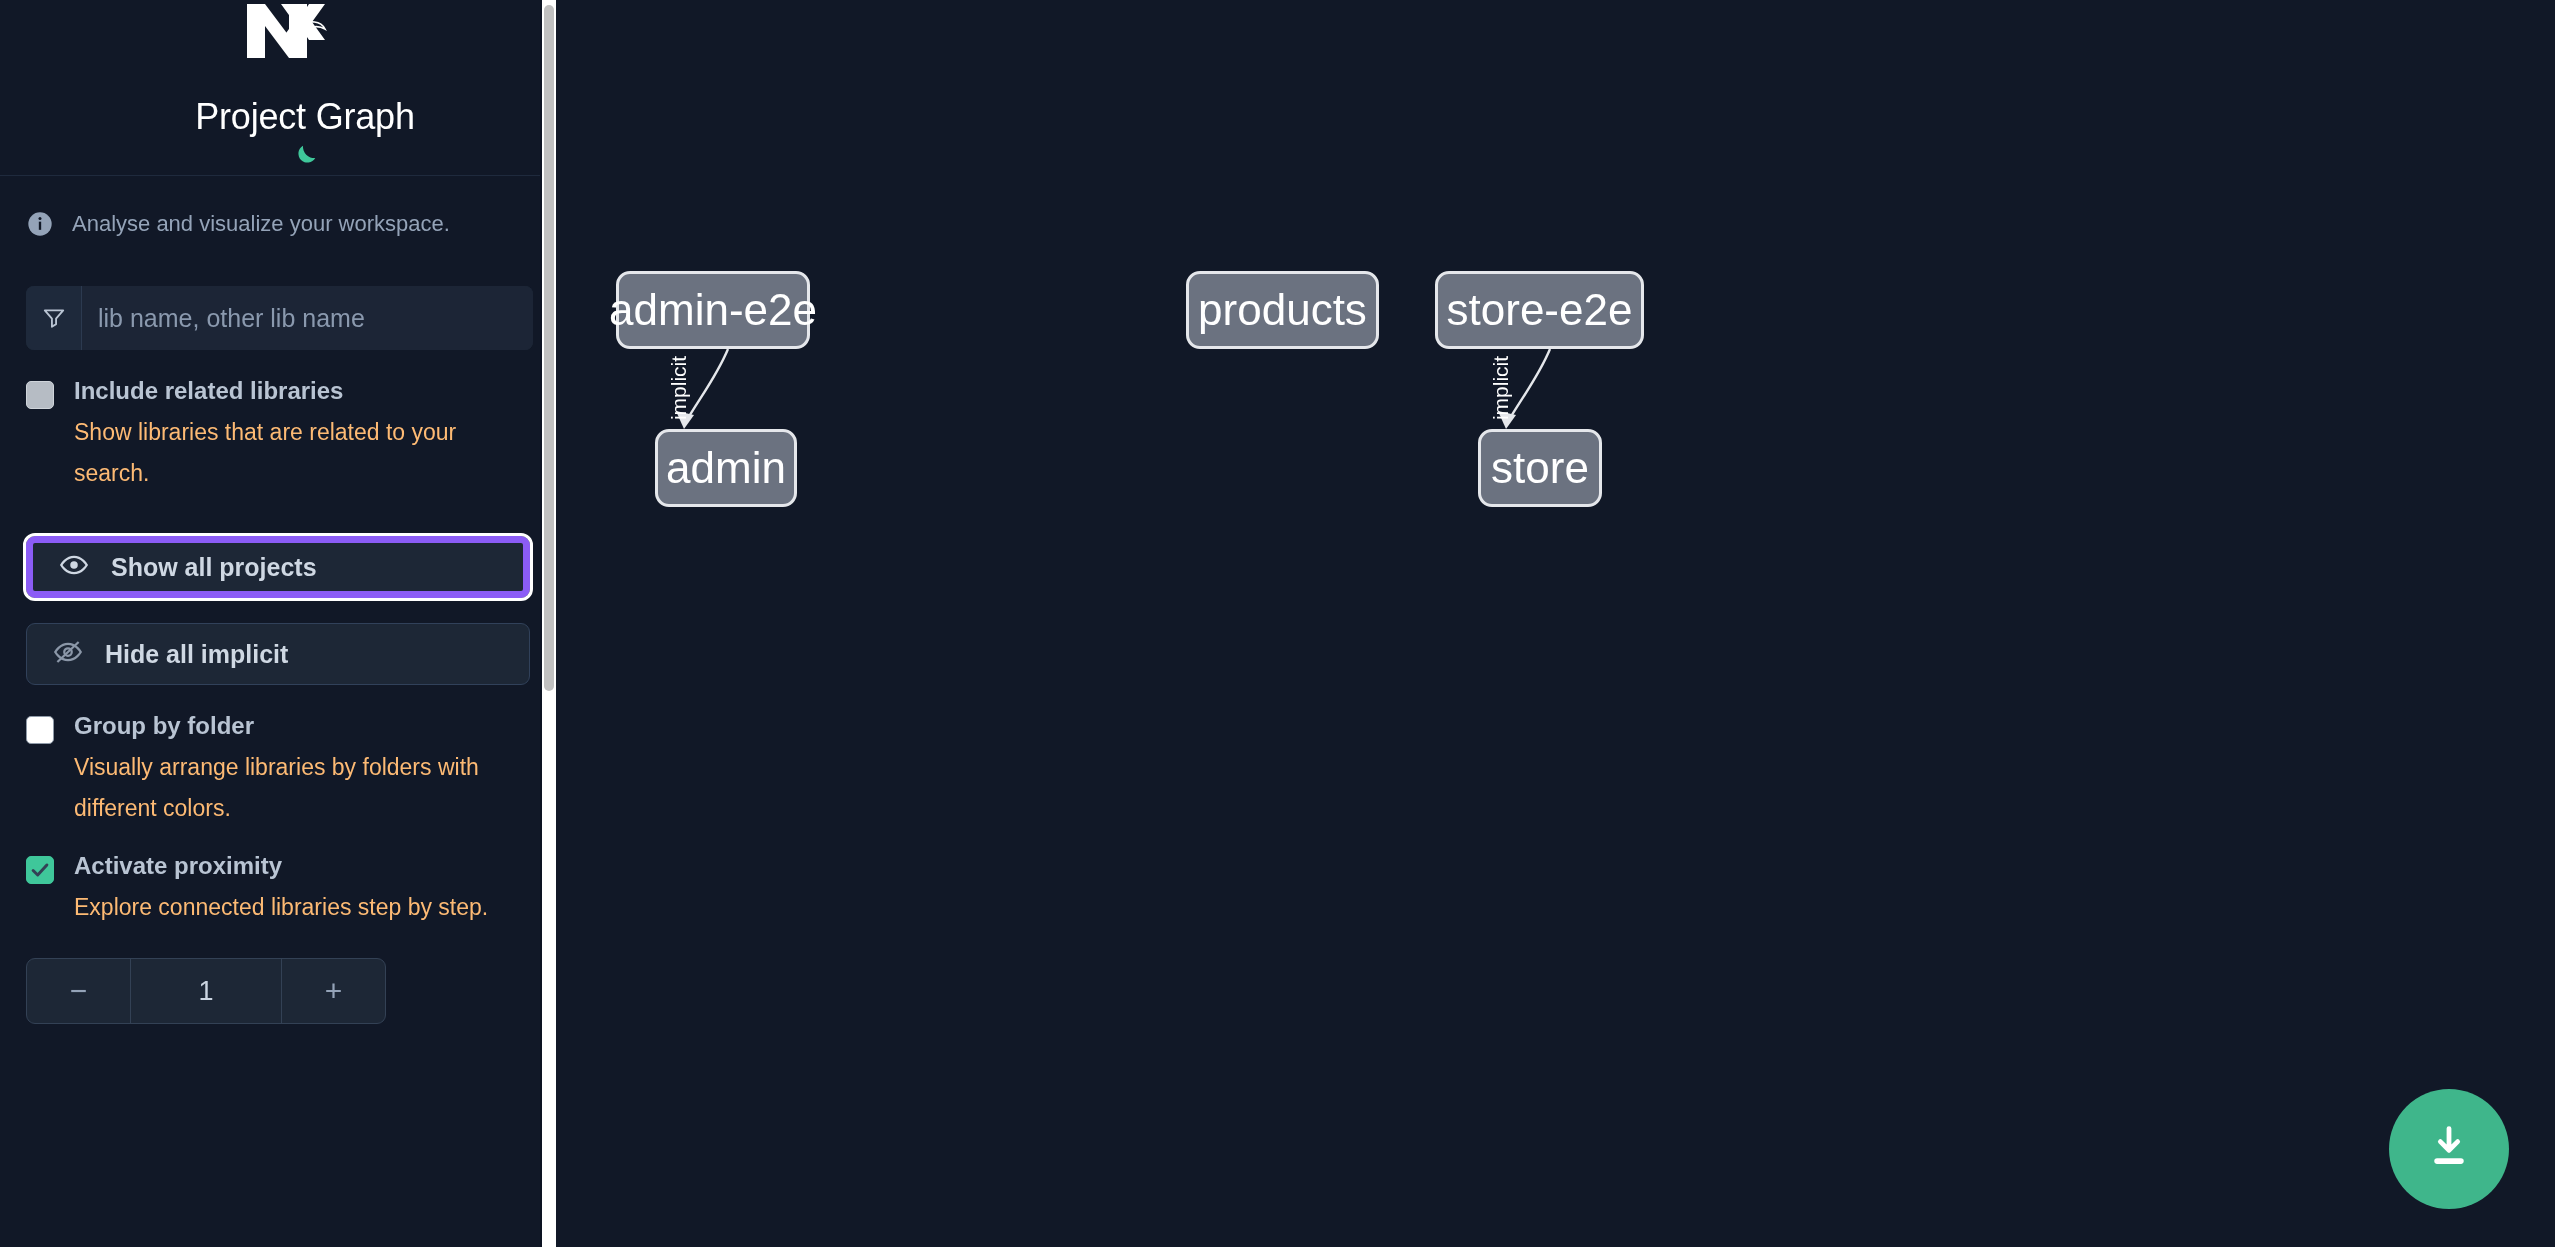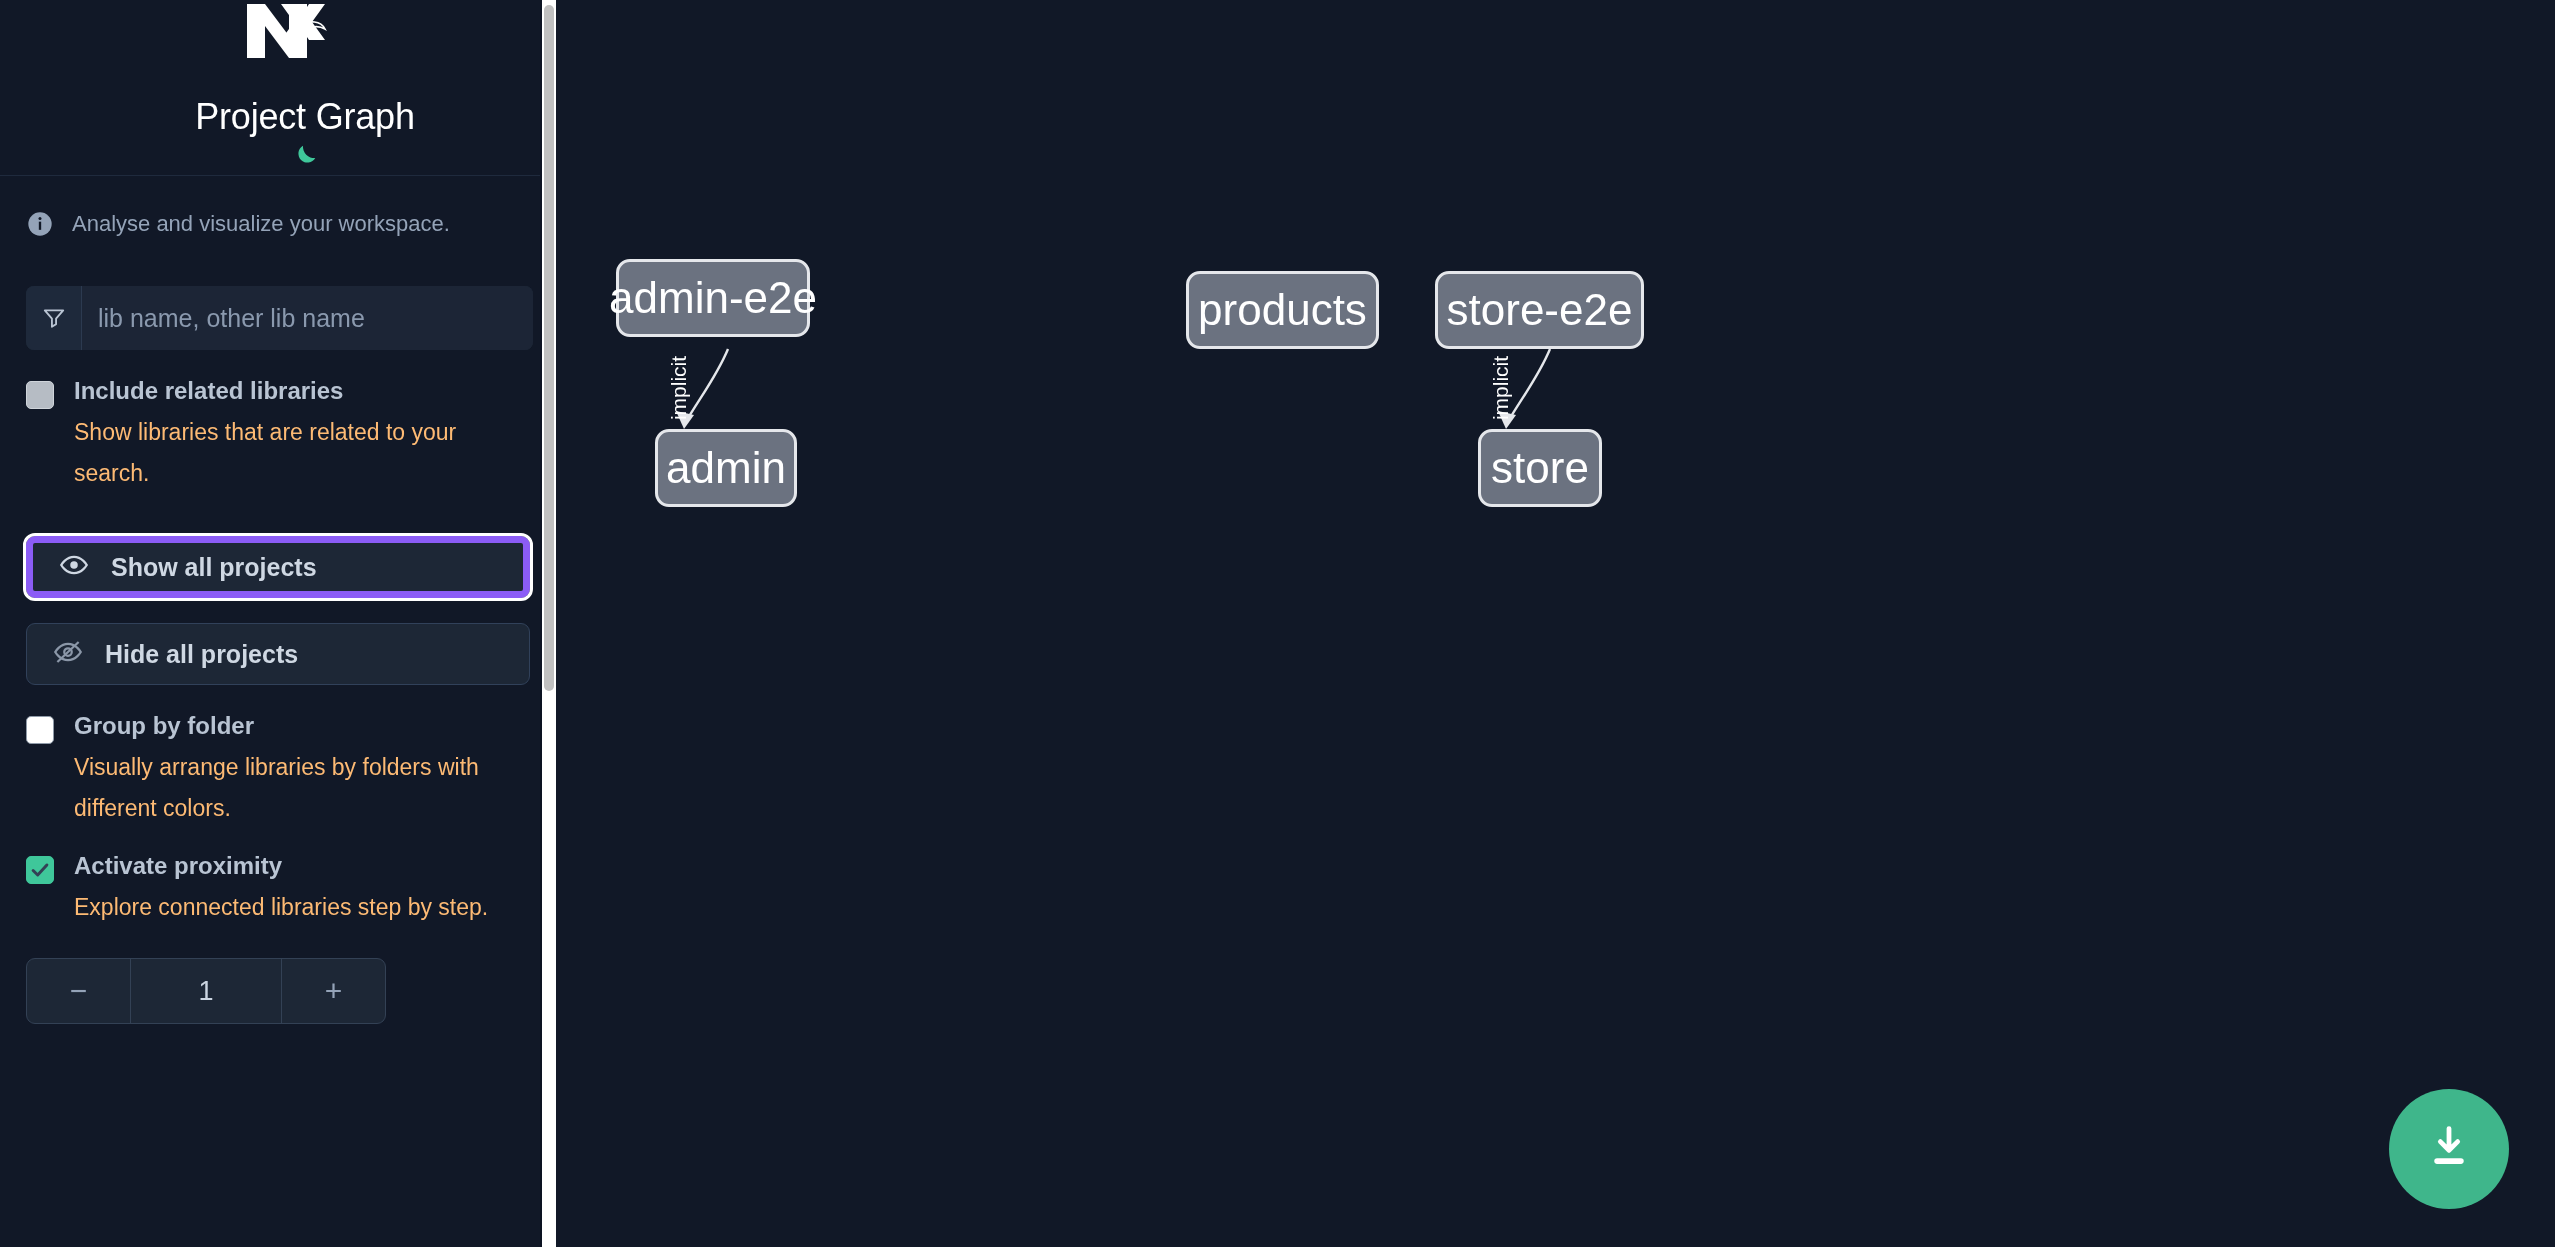--- a/index.html
+++ b/index.html
@@ -254,21 +254,21 @@
       </div>
 
       <div class="btn btn-hide">
         <span>
           <svg viewBox="0 0 24 24" width="30" height="30">
             <path fill="none" stroke="#8b97a8" stroke-width="1.8" d="M1.8 12S5.5 5.5 12 5.5 22.2 12 22.2 12 18.5 18.5 12 18.5 1.8 12 1.8 12z"></path>
             <circle cx="12" cy="12" r="3" fill="none" stroke="#8b97a8" stroke-width="1.8"></circle>
             <line x1="3.5" y1="20" x2="20.5" y2="4" stroke="#8b97a8" stroke-width="1.8"></line>
           </svg>
         </span>
-        <span class="btn-label">Hide all projects</span>
+        <span class="btn-label">Hide all implicit</span>
       </div>
 
       <div class="opt-block">
         <span class="cb cb-white"></span>
         <div class="opt-texts">
           <div class="opt-title">Group by folder</div>
           <div class="opt-desc">Visually arrange libraries by folders with different colors.</div>
         </div>
       </div>
 
@@ -310,21 +310,21 @@
         <text class="edge-label" x="130" y="388" transform="rotate(-90 130 388)" text-anchor="middle">implicit</text>
       </g>
 
       <g>
         <path d="M994 349 C 982 378, 964 400, 950 425" fill="none" stroke="#e5e7eb" stroke-width="2.4"></path>
         <polygon points="950,429 942,411 960,415" fill="#e5e7eb"></polygon>
         <text class="edge-label" x="952" y="388" transform="rotate(-90 952 388)" text-anchor="middle">implicit</text>
       </g>
     </svg>
 
-    <div class="node" style="left:60px; top:259px; width:194px; height:78px;">
+    <div class="node" style="left:60px; top:271px; width:194px; height:78px;">
       <span>admin-e2e</span>
     </div>
     <div class="node" style="left:630px; top:271px; width:193px; height:78px;">
       <span>products</span>
     </div>
     <div class="node" style="left:879px; top:271px; width:209px; height:78px;">
       <span>store-e2e</span>
     </div>
     <div class="node" style="left:99px; top:429px; width:142px; height:78px;">
       <span>admin</span>

